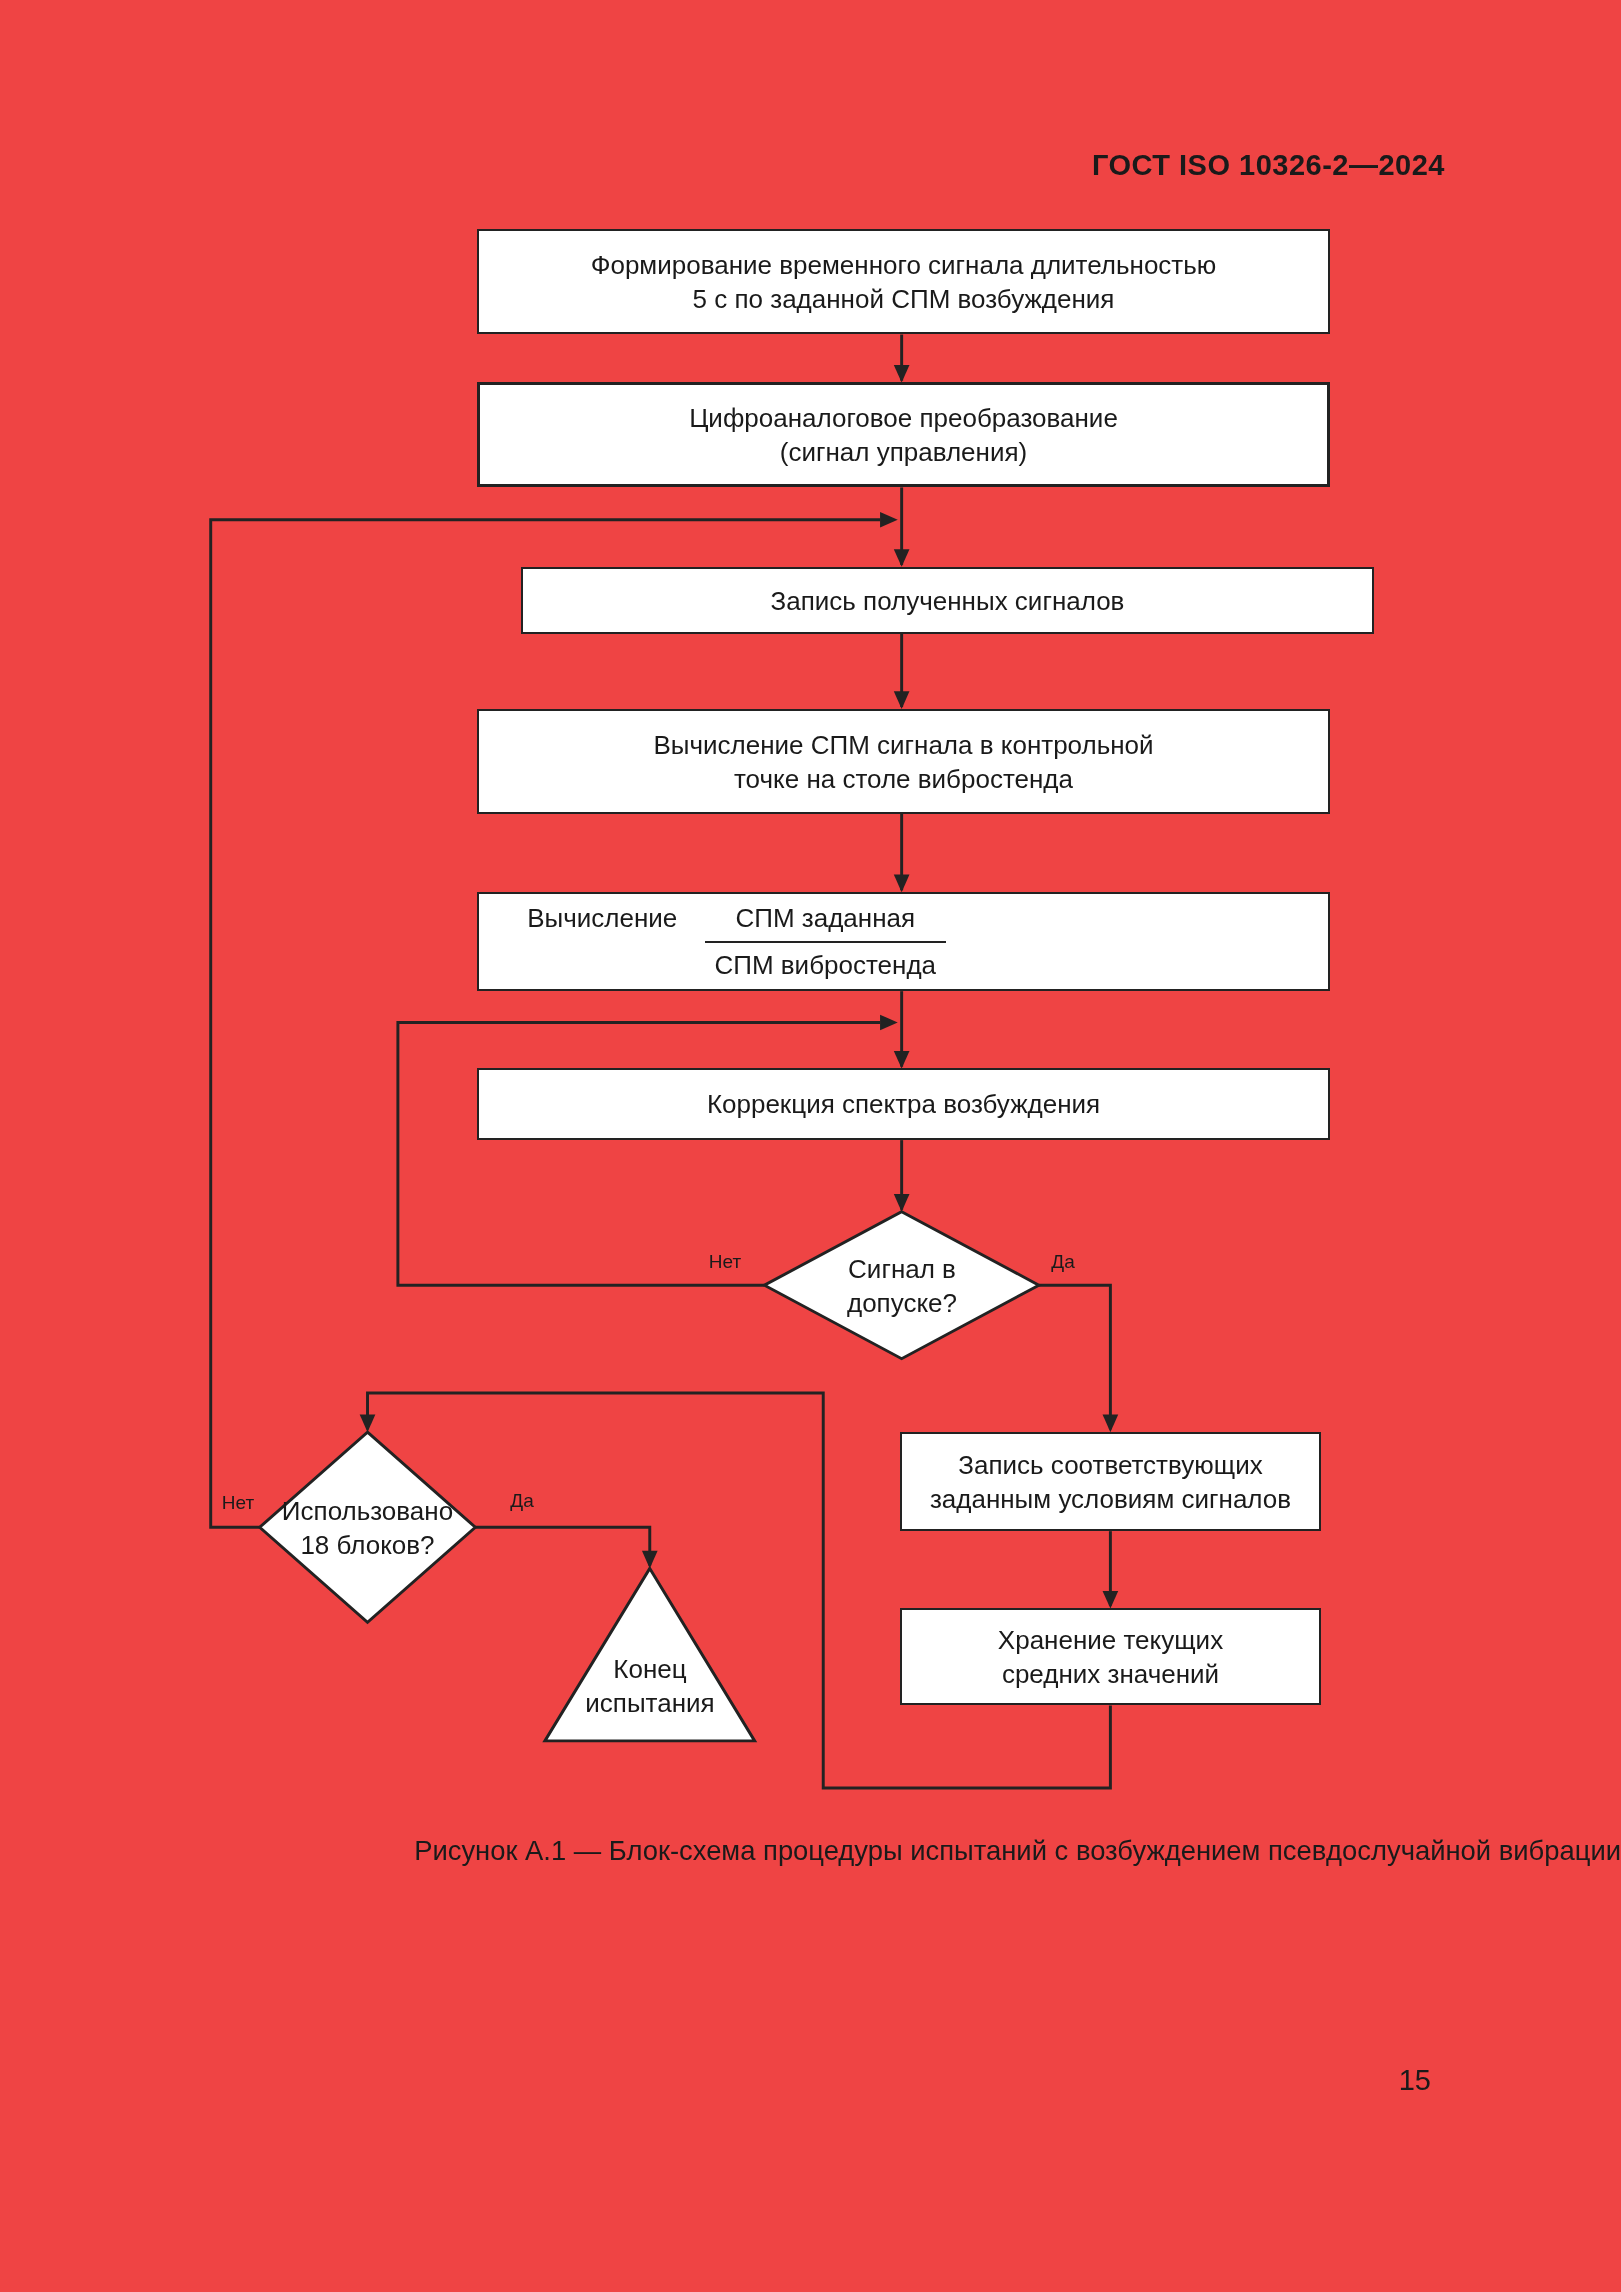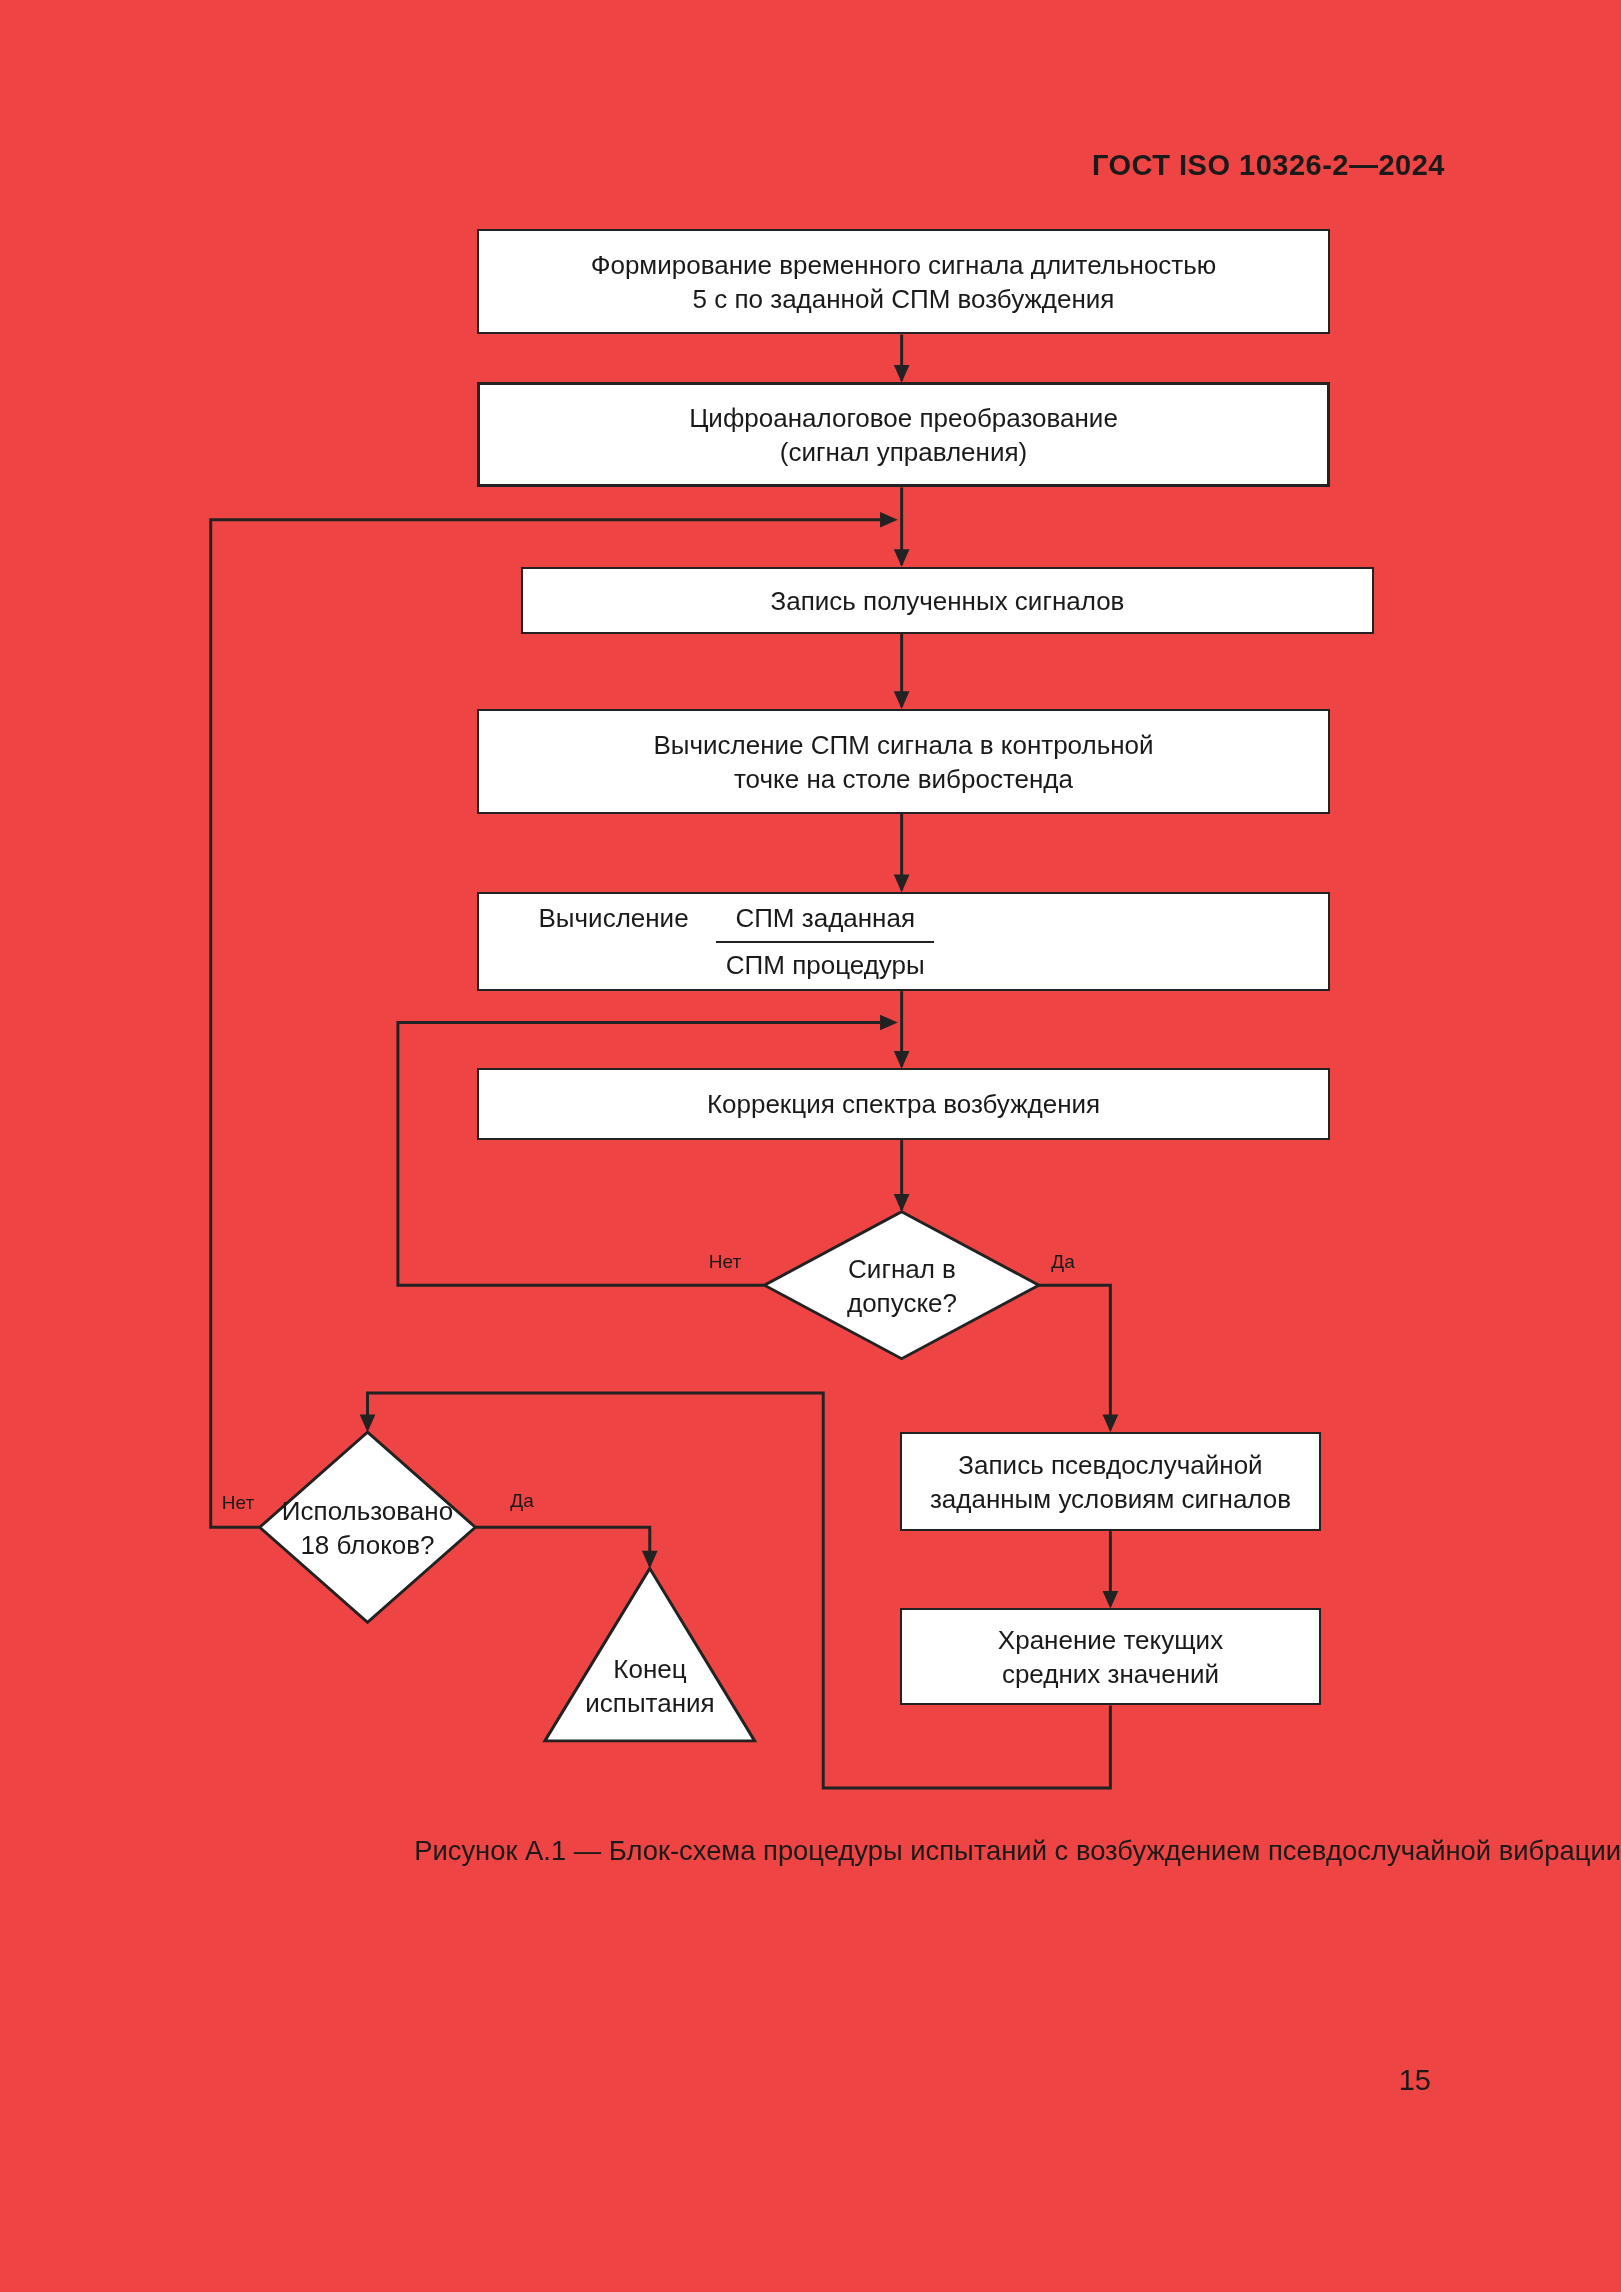--- a/index.html
+++ b/index.html
@@ -111,31 +111,31 @@
   <div class="node pbox" style="left:477px; top:709px; width:853px; height:105px;">
     <div>Вычисление СПМ сигнала в контрольной</div>
     <div>точке на столе вибростенда</div>
   </div>
 
   <div class="node pbox" style="left:477px; top:892px; width:853px; height:99px;">
     <div class="fracRow">
       <span>Вычисление</span>
       <span class="frac">
         <div class="fracNum">СПМ заданная</div>
-        <div class="fracDen">СПМ процедуры</div>
+        <div class="fracDen">СПМ вибростенда</div>
       </span>
     </div>
   </div>
 
   <div class="node pbox" style="left:477px; top:1068px; width:853px; height:72px;">
     <div>Коррекция спектра возбуждения</div>
   </div>
 
   <div class="node pbox" style="left:900px; top:1432px; width:421px; height:99px;">
-    <div>Запись псевдослучайной</div>
+    <div>Запись соответствующих</div>
     <div>заданным условиям сигналов</div>
   </div>
 
   <div class="node pbox" style="left:900px; top:1608px; width:421px; height:97px;">
     <div>Хранение текущих</div>
     <div>средних значений</div>
   </div>
 
   <div class="node" style="left:765px; top:1249px; width:274px; height:73px;">
     <div>Сигнал в</div>

